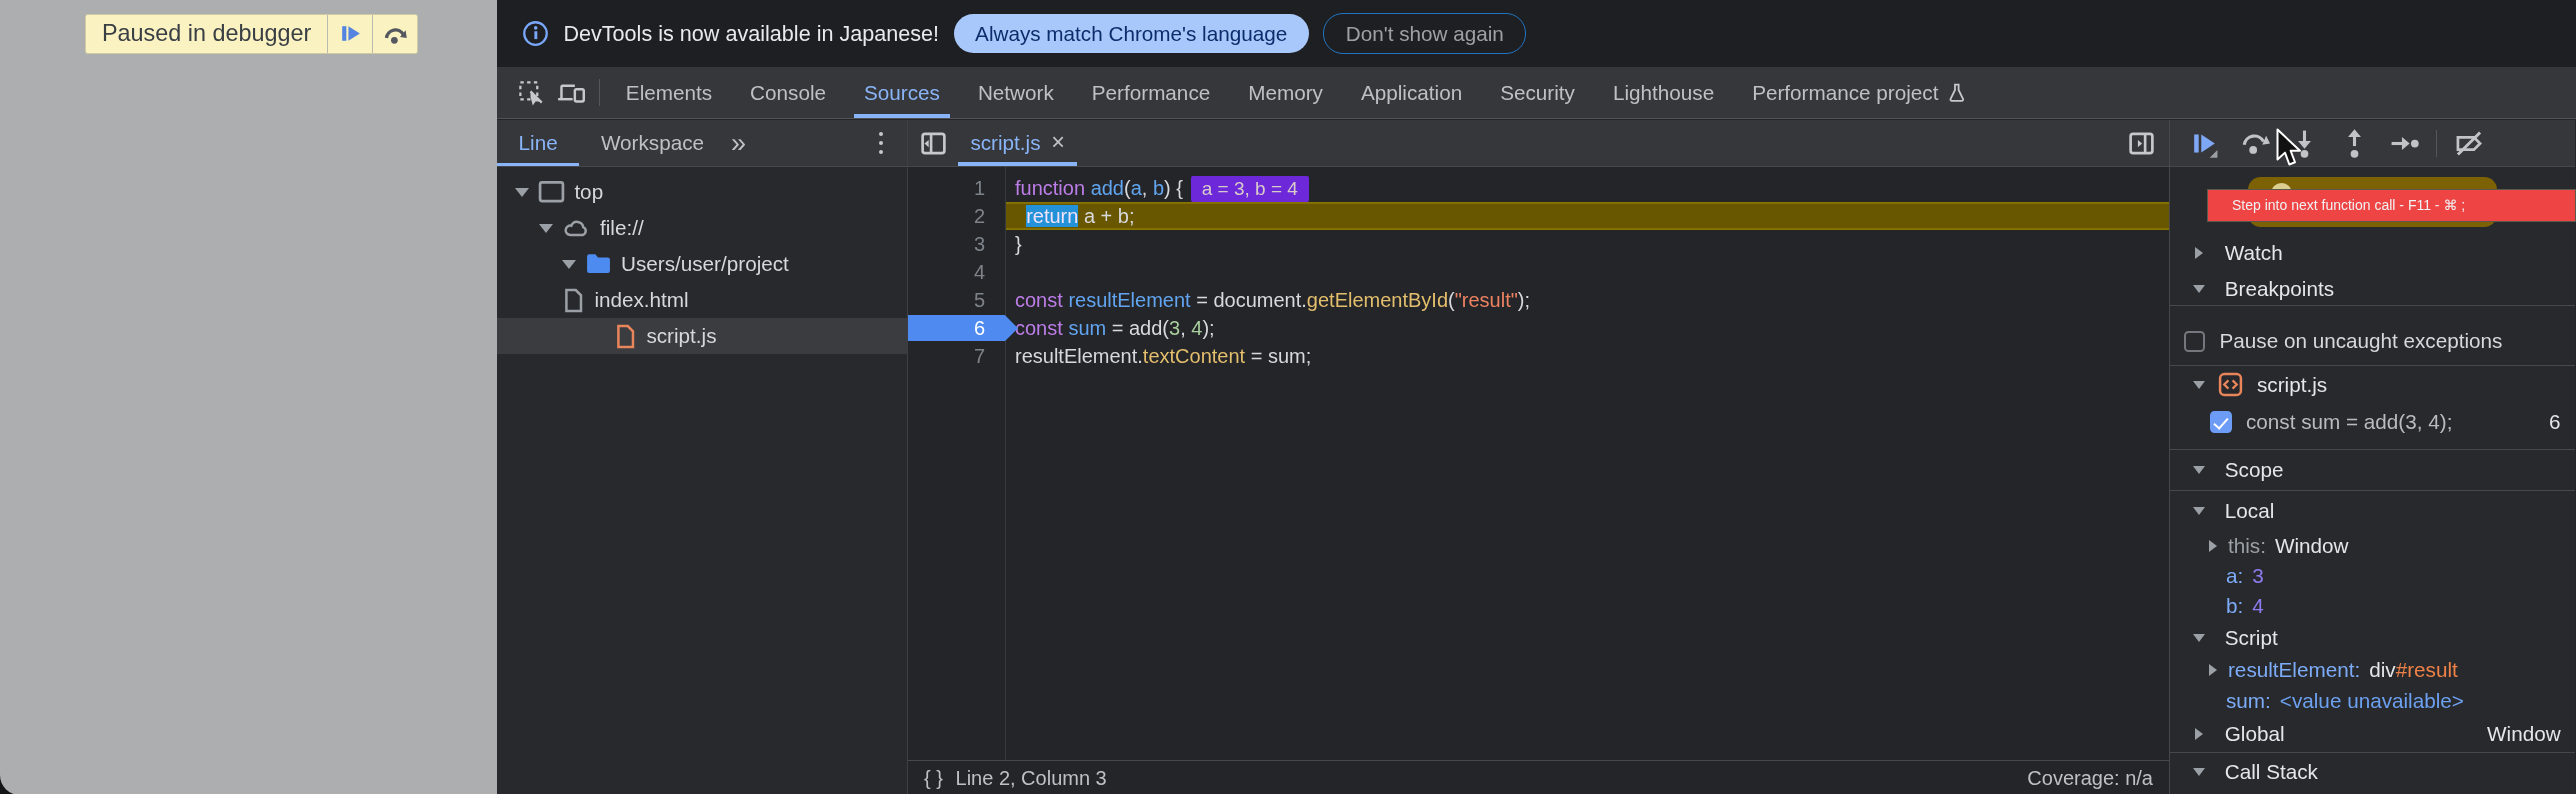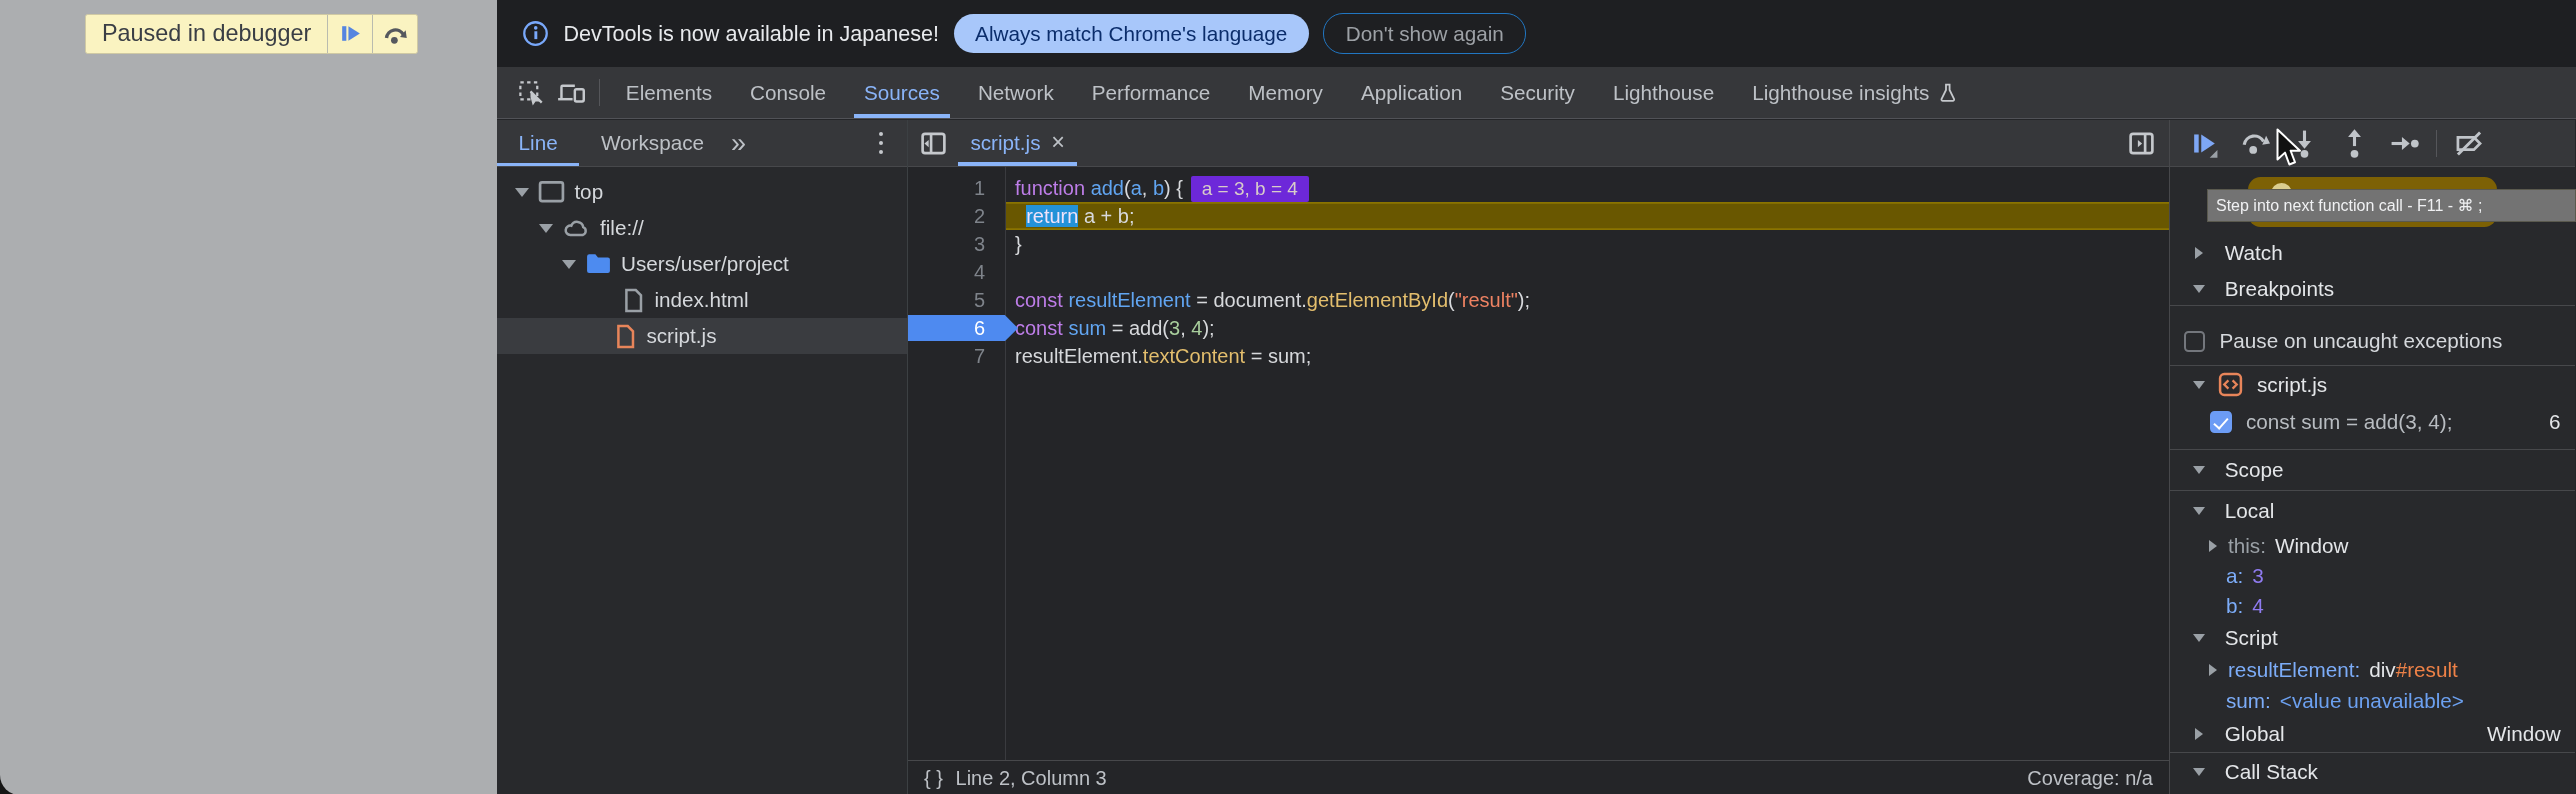--- a/index.html
+++ b/index.html
@@ -111,23 +111,23 @@
   .mono-gray { color:#b8bcc1; }
   .n-blue { color:#7cacf8; } .v-num { color:#8f7bf0; } .n-gray { color:#9aa0a6; }
   .v-white { color:#e4e6e9; } .v-orange { color:#ee8147; } .v-blue { color:#6ca0f0; }
   .right-val { margin-left:auto; margin-right:14.4px; color:#e4e6e9; }
   #paused-strip { height:66px; position:relative; }
   #gold-banner { position:absolute; left:78px; top:10px; width:249px; height:50px;
                  background:#7d6105; border-radius:12.6px; }
   #gold-banner .dot { position:absolute; left:22.5px; top:6.3px; width:21.6px; height:21.6px; border-radius:50%; background:#dbce8f; }
 
   
-  #tooltip { left:2207px; top:189px; width:369px; height:33px; background:#737373;
-             border:0.9px solid #5a594e; color:#f0f1f3; font-size:16px; line-height:31px;
-             padding-left:8px; white-space:nowrap; overflow:hidden; z-index:10; }
+  #tooltip { left:2207px; top:189px; width:369px; height:33px; background:#ef4444;
+             border:0.9px solid #5a594e; color:#f0f1f3; font-size:14px; line-height:31px;
+             padding-left:24px; white-space:nowrap; overflow:hidden; z-index:10; }
   #cursor { left:2272px; top:127px; z-index:11; }
 </style>
 </head>
 <body>
 
 <div id="page-bg" class="abs"></div>
 
 <div id="paused-badge" class="abs">
   <div class="cell txt">Paused in debugger</div>
   <div class="cell icon-cell">
@@ -200,21 +200,21 @@
     <div class="main-tab">
         <span>Application</span>
       </div>
     <div class="main-tab">
         <span>Security</span>
       </div>
     <div class="main-tab">
         <span>Lighthouse</span>
       </div>
     <div class="main-tab">
-      <span>Lighthouse insights</span>
+      <span>Performance project</span>
       <svg width="21.6" height="23.4" viewBox="0 0 24 24">
         <path d="M9,3 h6 M10,3 v6 L5,19 a1.5,1.5 0 0 0 1.4,2 h11.2 a1.5,1.5 0 0 0 1.4,-2 L14,9 V3" fill="none" stroke="#c5c8cc" stroke-width="2"></path>
       </svg>
     </div>
 
     <div id="toolbar-right">
       <div class="tb-sep"></div>
       <div class="tb-icon">
         <svg width="27" height="27" viewBox="0 0 24 24">
           <path d="M12 8 a4 4 0 1 0 0.001 0 Z M10.2 3 h3.6 l0.5 2.3 a7 7 0 0 1 1.8 1 l2.2-0.8 1.8 3.1-1.7 1.6 a7 7 0 0 1 0 2 l1.7 1.6-1.8 3.1-2.2-0.8 a7 7 0 0 1-1.8 1 L13.8 21 h-3.6 l-0.5-2.3 a7 7 0 0 1-1.8-1 l-2.2 0.8-1.8-3.1 1.7-1.6 a7 7 0 0 1 0-2 L3.9 8.6 5.7 5.5 7.9 6.3 a7 7 0 0 1 1.8-1 Z" fill="none" stroke="#c5c8cc" stroke-width="2" stroke-linejoin="round"></path>
@@ -277,21 +277,21 @@
         <span class="tw">
             <span class="arr-d"></span>
           </span>
         <span class="tree-ic">
           <svg width="27" height="23.4" viewBox="0 0 26 22">
             <path d="M2,4 a2,2 0 0 1 2,-2 h6 l2.5,3 H22 a2,2 0 0 1 2,2 v11 a2,2 0 0 1 -2,2 H4 a2,2 0 0 1 -2,-2 z" fill="#4d8bf0"></path>
           </svg>
         </span>
         <span>Users/user/project</span>
       </div>
-      <div class="tree-row" style="padding-left:98px;">
+      <div class="tree-row" style="padding-left:38px;">
         <span class="tw"></span>
         <span class="tree-ic">
           <svg width="23.4" height="25" viewBox="0 0 20 24">
             <path d="M3,2 h9 l5,5 v15 h-14 z" fill="none" stroke="#9aa0a6" stroke-width="2.4"></path>
           </svg>
         </span>
         <span>index.html</span>
       </div>
       <div class="tree-row selected" style="padding-left:90px;">
         <span class="tw"></span>

